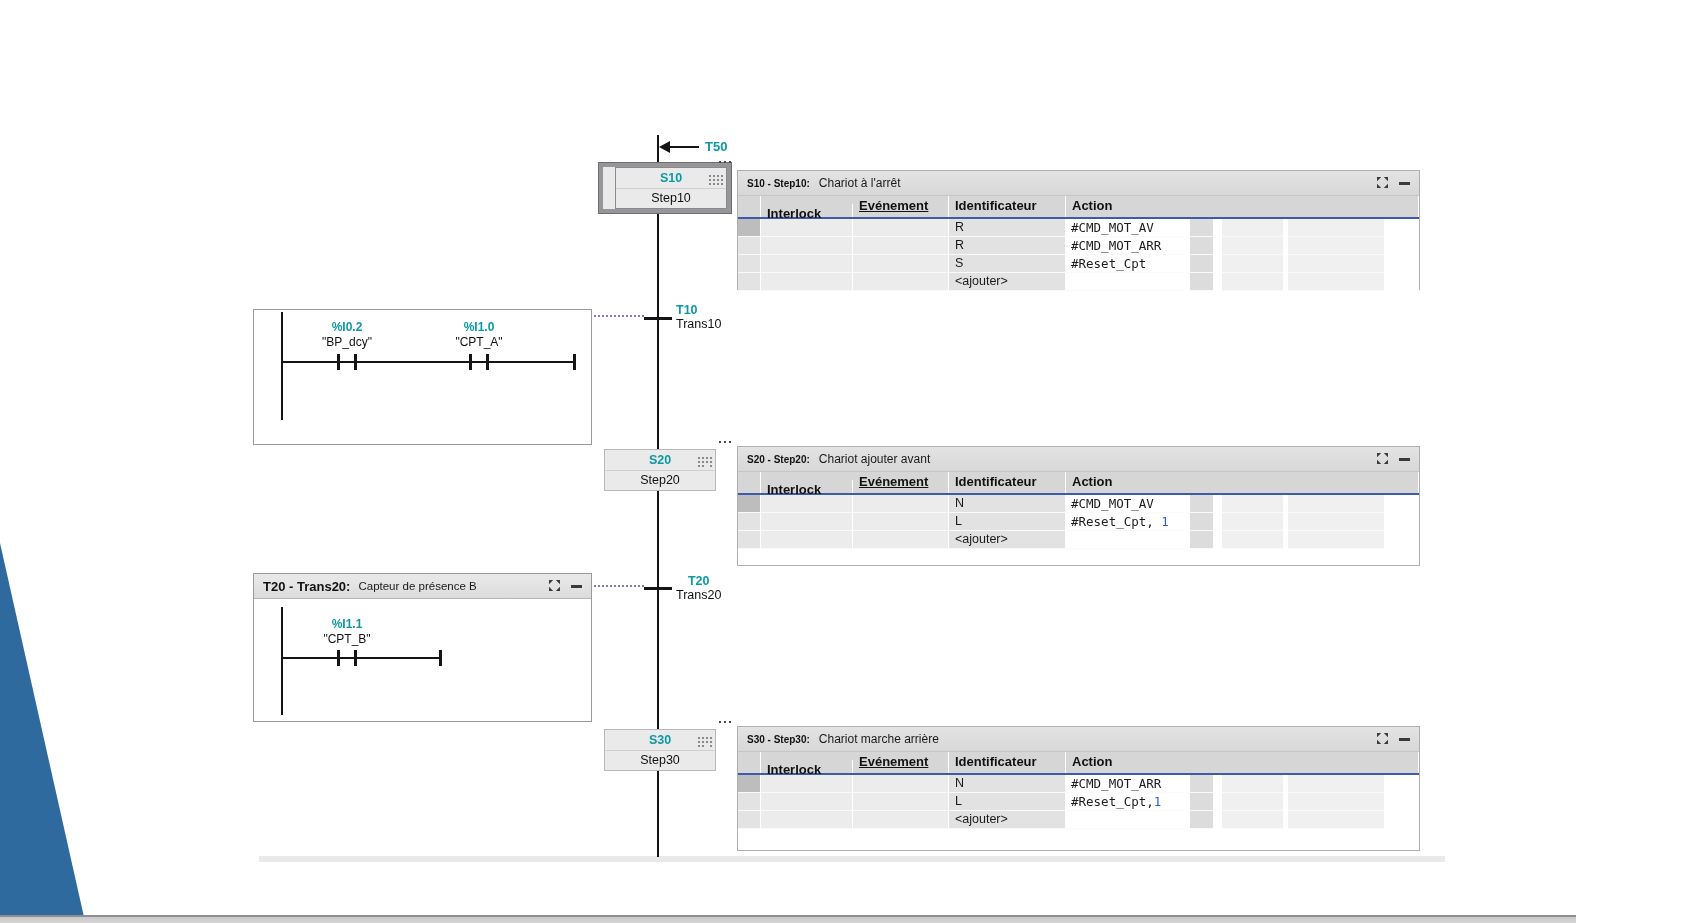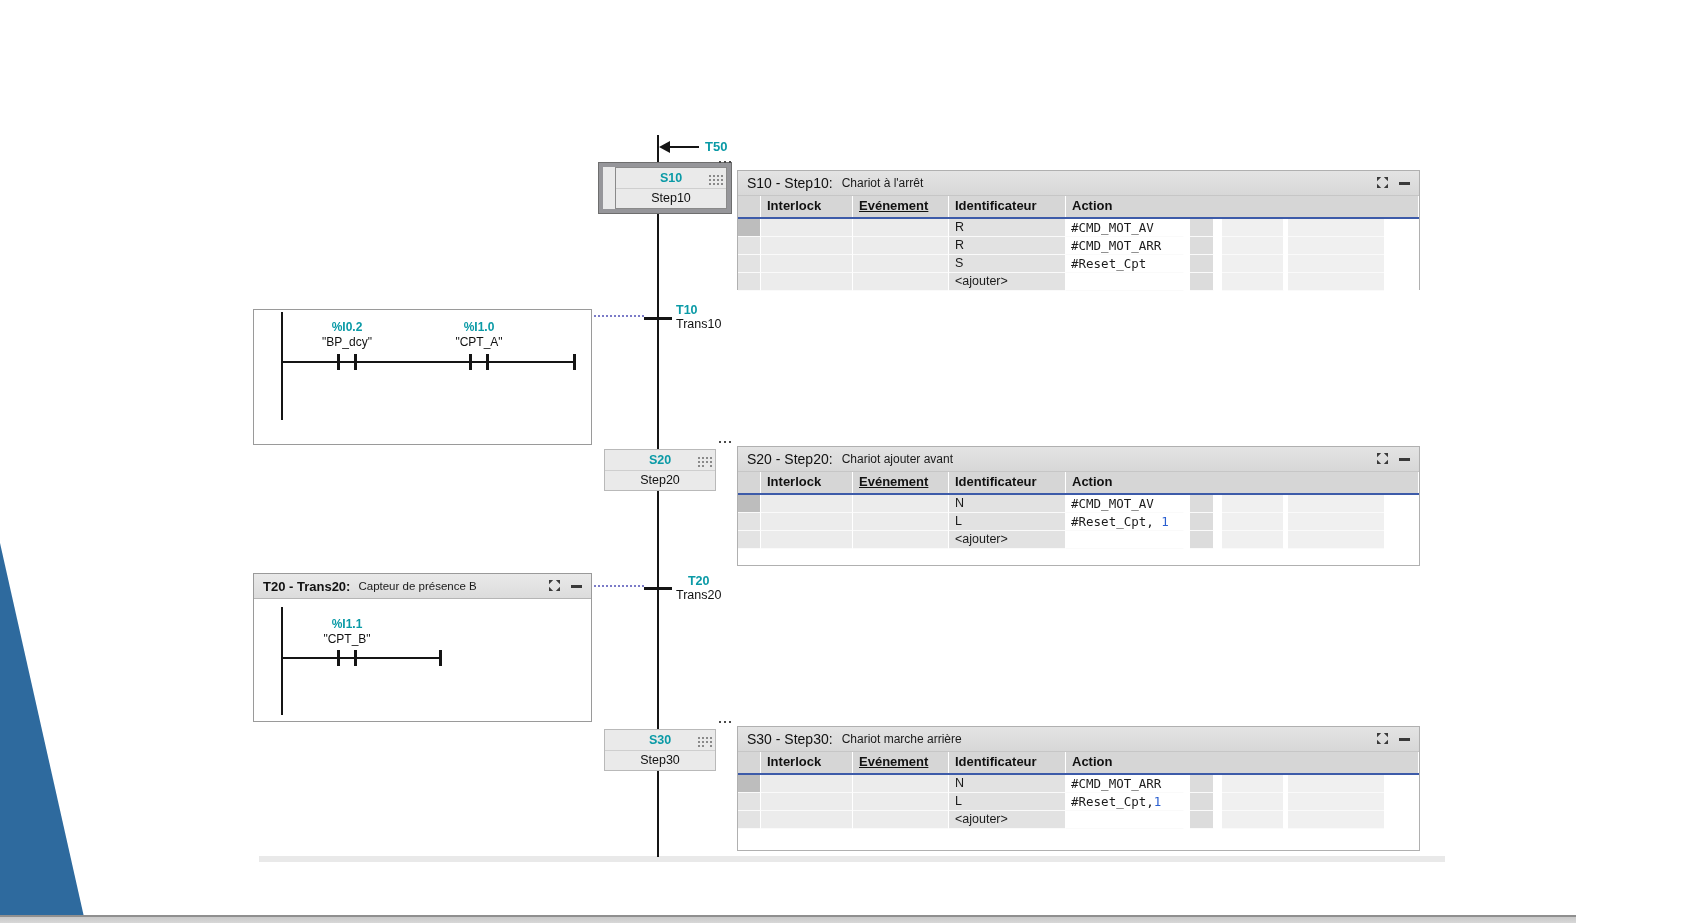--- a/index.html
+++ b/index.html
@@ -35,28 +35,28 @@
   .selframe{border:4px solid #96969a;outline:1px solid #6e6e6e;background:#eaeaea;}
   .selframe .stepbox{border-color:#8a8a8a;margin-left:12px;}
   .grid-icon{position:absolute;right:3px;top:4px;width:15px;height:12px;}
   .dots-handle{width:2px;height:2px;background:#4a4a4a;box-shadow:5px 0 #4a4a4a,10px 0 #4a4a4a;}
 
   
   .atable{left:737px;width:683px;background:#fff;border:1px solid #b0b0b0;box-sizing:border-box;
           display:flex;flex-direction:column;}
   .attitle{height:24px;flex:0 0 24px;background:linear-gradient(to bottom,#e3e3e3,#d7d7d7);
            border-bottom:1px solid #c6c6c6;display:flex;align-items:center;padding:0 9px;gap:9px;}
-  .attitle .tid{font-weight:normal;font-size:14px;white-space:nowrap;text-align:right;}
+  .attitle .tid{font-weight:bold;font-size:10px;white-space:nowrap;text-align:right;}
   .attitle .tcomment{font-size:12px;color:#1a1a1a;white-space:nowrap;}
   .icons{margin-left:auto;display:flex;gap:11px;align-items:center;}
   .minus{width:11px;height:3px;background:#3a3a3a;}
   .athead{display:flex;height:21px;flex:0 0 21px;background:#d6d6d6;border-bottom:2px solid #3d5ba9;
           font-weight:bold;font-size:13px;line-height:19px;}
   .hc{border-right:1px solid #fff;padding-left:6px;box-sizing:border-box;white-space:nowrap;}
-  .w0{width:23px;}.w1{width:92px;}.w2{width:96px;text-decoration:underline;}.w3{width:117px;}.wx{flex:1;}
+  .w0{width:23px;}.w1{width:92px;margin-top:8px;}.w2{width:96px;text-decoration:underline;}.w3{width:117px;}.wx{flex:1;}
   .atrow{display:flex;height:18px;flex:0 0 18px;line-height:17px;font-size:12.5px;}
   .atrow .c{border-right:1px solid #fff;border-bottom:1px solid #fafafa;box-sizing:border-box;}
   .c0{width:23px;background:#e3e3e3;}
   .c0.sel{background:#bdbdbd;}
   .c1{width:92px;background:#ececec;}
   .c2{width:96px;background:#ececec;}
   .c3{width:117px;background:#e2e2e2;padding-left:6px;color:#1a1a1a;}
   .c4{width:118px;background:#fff;padding-left:5px;border-right:2px solid #a9b4d6;
       font-family:"DejaVu Sans Mono","Liberation Mono",monospace;font-size:12.5px;color:#1c1c1c;white-space:pre;}
   .param{color:#2a5fd0;}

